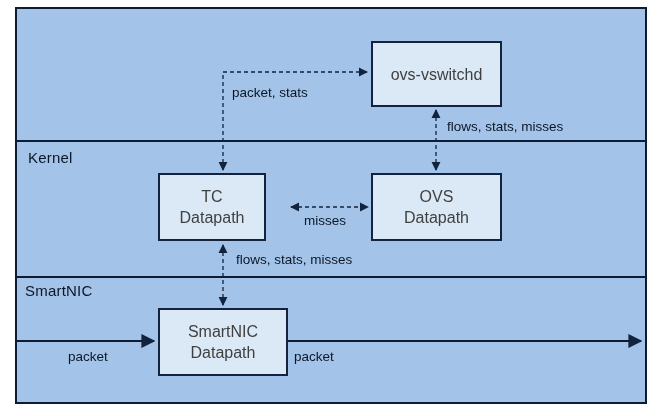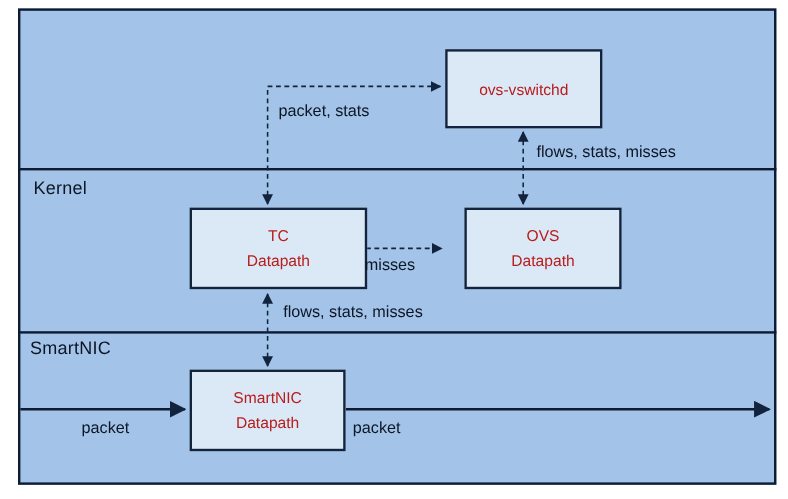--- a/index.html
+++ b/index.html
@@ -43,28 +43,28 @@
   }
   .node {
     position: absolute;
     background: #dbe9f7;
     border: 2px solid #12233d;
     box-sizing: border-box;
     display: flex;
     align-items: center;
     justify-content: center;
     text-align: center;
-    font-size: 13px;
+    font-size: 16px;
     line-height: 21px;
-    color: #b91c1c;
+    color: #404040;
     white-space: pre-line;
   }
   .node.ovs-vswitchd     { left: 371px; top: 41px;  width: 131px; height: 66px; }
-  .node.tc-datapath      { left: 158px; top: 173px; width: 148px; height: 68px; }
-  .node.ovs-datapath     { left: 371px; top: 173px; width: 131px; height: 68px; margin-left: 16px; }
+  .node.tc-datapath      { left: 158px; top: 173px; width: 108px; height: 68px; }
+  .node.ovs-datapath     { left: 371px; top: 173px; width: 131px; height: 68px; }
   .node.smartnic-datapath{ left: 158px; top: 308px; width: 130px; height: 68px; }
   .edge-label {
     position: absolute;
     font-size: 13.5px;
     color: #0c1626;
     white-space: nowrap;
   }
   .edge-label.flows-stats          { left: 232px; top: 85px; }
   .edge-label.flows-stats-misses-1 { left: 447px; top: 119px; }
   .edge-label.misses               { left: 304px; top: 213px; }

